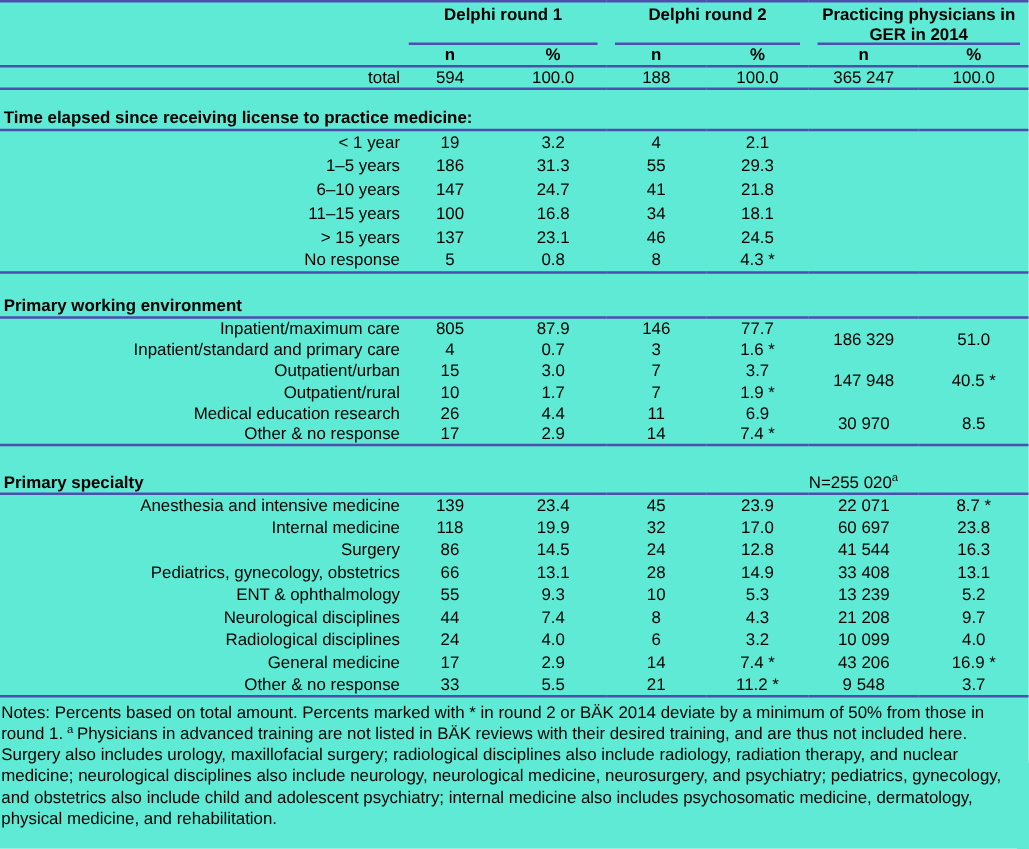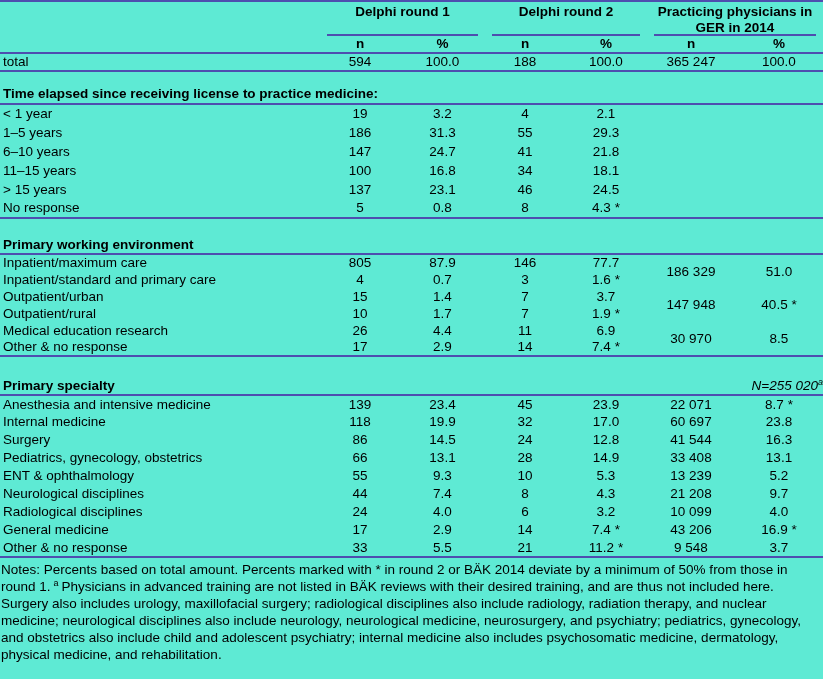--- a/index.html
+++ b/index.html
@@ -16,26 +16,26 @@
     font-size: 13.5px; line-height: 16px;
   }
   th, td { padding: 0; font-weight: normal; vertical-align: middle; overflow: hidden; }
   .grp {
     font-weight: bold; text-align: center; vertical-align: top;
     padding-top: 2px; height: 34px;
     background: linear-gradient(var(--line), var(--line)) center bottom / calc(100% - 14px) 2px no-repeat;
   }
   .corner { background: none; }
   .subrow th { font-weight: bold; text-align: center; height: 17px; border-bottom: 2px solid var(--line); }
-  .lbl { text-align: left; padding-left: 3px; margin-left: 32px; }
+  .lbl { text-align: right; padding-left: 3px; margin-left: 32px; }
   .num { text-align: center; }
   .total-row td { height: 17px; border-bottom: 2px solid var(--line); }
   .sec { font-weight: bold; text-align: left; padding-left: 3px; margin-left: 48px; }
   .sec-row td { height: 18px; border-bottom: 2px solid var(--line); }
-  .n-note { font-style: italic; text-align: right; margin-top: 27px; }
+  .n-note { text-align: left; margin-top: 27px; }
   sup { font-size: 9px; line-height: 0; }
   tbody.s1 td { height: 19px; }
   tbody.s2 td { height: 17px; }
   tbody.s3 td { height: 18px; }
   .last td, td.bb { border-bottom: 2px solid var(--line); }
   tbody.gap td { border: none; }
   tbody.gap.g14 td { height: 14px; }
   tbody.gap.g19 td { height: 19px; }
   tbody.gap.g21 td { height: 21px; }
   .notes { font-size: 13.5px; line-height: 17px; padding: 3px 2px 0 1px; }
@@ -174,21 +174,21 @@
       <tr>
         <td class="lbl">Inpatient/standard and primary care</td>
         <td class="num">4</td>
         <td class="num">0.7</td>
         <td class="num">3</td>
         <td class="num">1.6 *</td>
       </tr>
       <tr>
         <td class="lbl">Outpatient/urban</td>
         <td class="num">15</td>
-        <td class="num">1.4</td>
+        <td class="num">3.0</td>
         <td class="num">7</td>
         <td class="num">3.7</td>
         <td class="num" rowspan="2">147 948</td>
         <td class="num" rowspan="2">40.5 *</td>
       </tr>
       <tr>
         <td class="lbl">Outpatient/rural</td>
         <td class="num">10</td>
         <td class="num">1.7</td>
         <td class="num">7</td>

